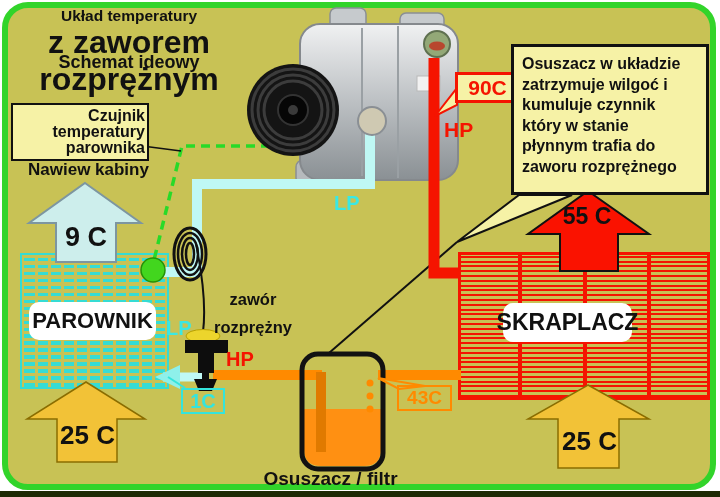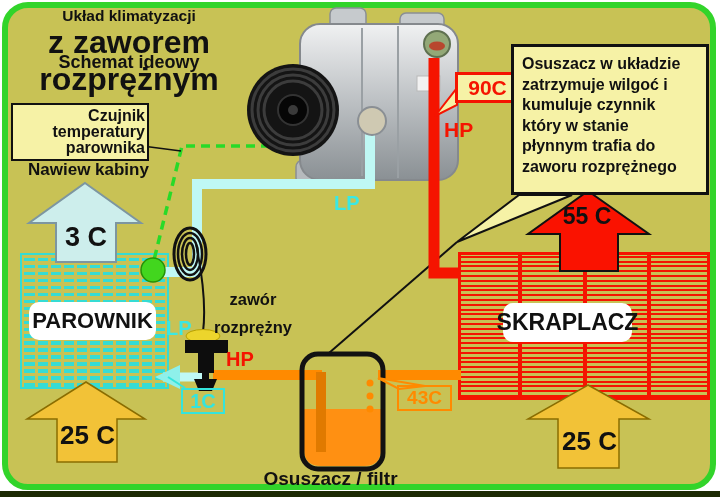--- a/index.html
+++ b/index.html
@@ -124,29 +124,29 @@
     <circle cx="153" cy="270" r="12" fill="#42d61e" stroke="#259008" stroke-width="1.5"></circle>
 
     <path d="M85,183 L141,223 L116,223 L116,262 L56,262 L56,223 L29,223 Z" fill="#cdeeec" stroke="#7d96a0" stroke-width="2"></path>
     <path d="M86,382 L145,419 L117,419 L117,462 L57,462 L57,419 L27,419 Z" fill="#f2c237" stroke="#8a6d00" stroke-width="1.5"></path>
     <path d="M588,191 L649,234 L618,234 L618,271 L560,271 L560,234 L528,234 Z" fill="#fa1200" stroke="#111" stroke-width="2"></path>
     <path d="M588,385 L649,419 L619,419 L619,468 L558,468 L558,419 L528,419 Z" fill="#f2c237" stroke="#8a6d00" stroke-width="1.5"></path>
 
     <line x1="185" y1="388" x2="168" y2="377" stroke="#35e4dc" stroke-width="2"></line>
   </svg>
 
-  <div class="abs z10 center" style="left:0;top:7px;width:258px;font-size:15.5px;">Układ klimatyzacji</div>
+  <div class="abs z10 center" style="left:0;top:7px;width:258px;font-size:15.5px;">Układ temperatury</div>
   <div class="abs z10 center" style="left:0;top:24px;width:258px;font-size:32px;">z zaworem rozprężnym</div>
   <div class="abs z10 center" style="left:0;top:52px;width:258px;font-size:18px;">Schemat ideowy</div>
 
   <div class="abs z10 center txtbox" style="left:11px;top:103px;width:138px;background:#f6f2a6;border:2px solid #111;font-size:16px;line-height:16px;padding:3px 2px;text-align:right;">Czujnik temperatury parownika</div>
 
   <div class="abs z10 center lbl" style="left:28px;top:160px;width:120px;font-size:17px;">Nawiew kabiny</div>
 
-  <div class="abs z10 center lbl" style="left:46px;top:222px;width:80px;font-size:27px;">3 C</div>
+  <div class="abs z10 center lbl" style="left:46px;top:222px;width:80px;font-size:27px;">9 C</div>
 
   <div class="abs z10 flexc" style="left:29px;top:302px;width:127px;height:38px;background:#fff;border-radius:10px;font-size:22px;">PAROWNIK</div>
 
   <div class="abs z10 center lbl" style="left:40px;top:420px;width:95px;font-size:26px;">25 C</div>
 
   <div class="abs z10 lbl" style="left:166px;top:317px;font-size:20px;color:#3ae8e4;">LP</div>
 
   <div class="abs z10 lbl" style="left:226px;top:348px;font-size:20px;color:#f51400;">HP</div>
 
   <div class="abs z10 center" style="left:203px;top:285px;width:100px;font-size:16.5px;line-height:28px;">zawór rozprężny</div>

